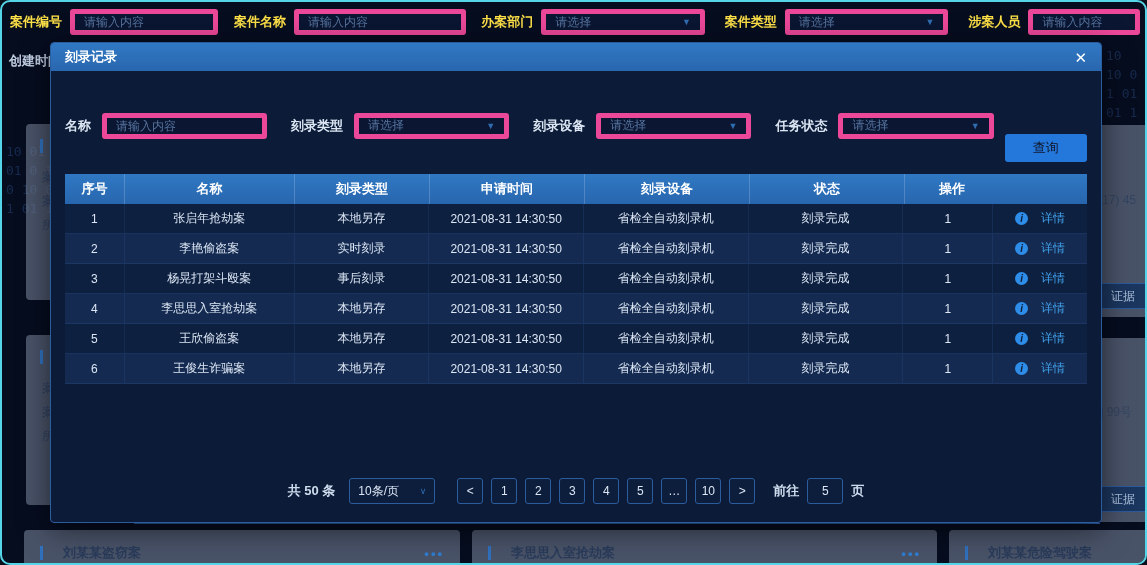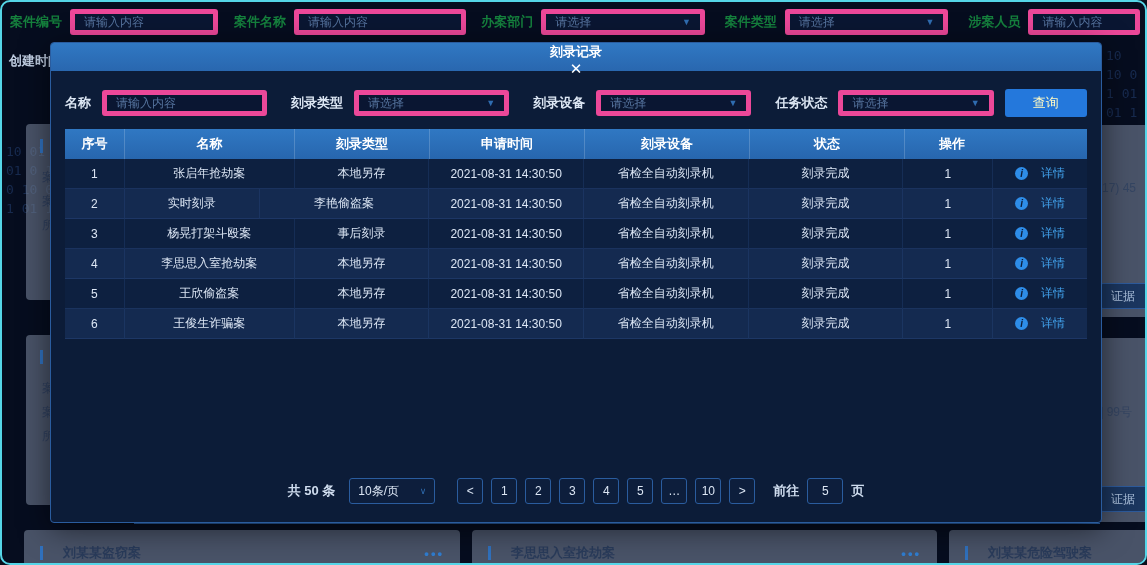--- a/index.html
+++ b/index.html
@@ -3,21 +3,21 @@
 <meta charset="utf-8">
 <style>
   html,body{margin:0;padding:0;background:#0a0f1c;}
   .frame{position:relative;width:1147px;height:565px;box-sizing:border-box;
     background:#060d1f;border:2px solid #55d6e8;border-radius:10px;overflow:hidden;
     font-family:"Liberation Sans","DejaVu Sans",sans-serif;}
   
   .topbar{position:absolute;top:0;left:0;right:0;height:40px;display:flex;align-items:center;
     padding:0 8px;gap:20px;z-index:1;}
   .field{display:flex;align-items:center;gap:8px;min-width:0;}
-  .flabel{color:#15803d;font-size:13px;font-weight:bold;white-space:nowrap;}
+  .flabel{color:#fde047;font-size:13px;font-weight:bold;white-space:nowrap;}
   .ctl{height:26px;box-sizing:border-box;background:#0a1632;border:5px solid #ec4899;border-radius:3px;
     display:flex;align-items:center;padding:0 9px;color:#56749f;font-size:12px;}
   input.ctl{outline:none;}
   input.ctl::placeholder{color:#56749f;}
   .sel{justify-content:space-between;}
   .sel .selval{color:#56749f;font-size:12px;}
   .caret{color:#2f6cb0;font-size:9px;margin-left:10px;}
   
   .created{position:absolute;left:7px;top:50px;color:#c0cee2;font-size:13px;font-weight:bold;z-index:1;}
   .matrix{position:absolute;color:rgba(70,120,200,0.28);font-family:"DejaVu Sans Mono",monospace;
@@ -36,30 +36,30 @@
   .bcard{position:absolute;top:528px;height:46px;background:rgba(130,142,164,0.55);
     border-radius:4px;z-index:3;display:flex;align-items:center;justify-content:space-between;
     padding:0 16px;box-sizing:border-box;}
   .bctitle{display:flex;align-items:center;gap:8px;}
   .bcmenu{color:rgba(46,127,214,0.95);font-size:13px;letter-spacing:2px;font-weight:bold;}
   
   .modal{position:absolute;left:48px;top:40px;width:1052px;height:481px;box-sizing:border-box;
     background:#0c1c38;border:1px solid #2a5c9e;border-radius:4px;z-index:10;
     box-shadow:0 6px 30px rgba(0,0,0,0.55);}
   .mhead{height:28px;background:linear-gradient(#3078c3,#2967af);border-radius:3px 3px 0 0;
-    display:flex;align-items:center;justify-content:space-between;padding:0 14px;flex-direction:column;}
+    display:flex;align-items:center;justify-content:space-between;padding:0 14px;}
   .mtitle{color:#ffffff;font-size:13px;font-weight:bold;}
   .mclose{color:#ffffff;font-size:15px;font-weight:bold;cursor:pointer;line-height:1;}
   .filters{display:flex;align-items:center;gap:11px;padding:18px 14px 12px 14px;}
   .filters .flabel{color:#dce6f3;margin-left:13px;}
   .filters .flabel:first-child{margin-left:0;}
   .fin{width:165px;}
   .fsel{width:160px;}
   .qbtn{margin-left:auto;width:85px;height:28px;background:#2478dc;border:none;border-radius:3px;
-    color:#fef9c3;font-size:13px;cursor:pointer;font-family:inherit;}
+    color:#0f172a;font-size:13px;cursor:pointer;font-family:inherit;margin-top:45px;}
   
   .table{margin:0 14px;}
   .thead{display:flex;height:30px;background:linear-gradient(#3078c3,#2766ae);}
   .th{display:flex;align-items:center;justify-content:center;color:#ffffff;font-weight:bold;
     font-size:13px;box-sizing:border-box;border-right:1px solid rgba(255,255,255,0.18);}
   .th:last-child{border-right:none;}
   .trow{display:flex;height:30px;}
   .trow:nth-child(odd){background:#0d2040;}
   .trow:nth-child(even){background:#142a50;}
   .td{display:flex;align-items:center;justify-content:center;color:#dce6f4;font-size:12px;
@@ -147,21 +147,21 @@
       <span class="pbar"></span>
       <span class="ptxt">周</span>
     </div>
     <div class="pline">案件</div>
     <div class="pline">案件</div>
     <div class="pline">所属</div>
     <div class="pline ind">总</div>
   </div>
 
   <div class="bgpanel" style="left:950px;top:123px;width:230px;height:192px;">
-    <div class="rfrag" style="left:150px;top:56px;">17) 45</div>
+    <div class="rfrag" style="left:150px;top:68px;">17) 45</div>
     <div class="rbtn" style="left:148px;top:158px;">
       <span>证据</span>
     </div>
   </div>
 
   <div class="bgpanel" style="left:950px;top:336px;width:230px;height:184px;">
     <div class="rfrag" style="left:148px;top:66px;">] 99号</div>
     <div class="rbtn" style="left:148px;top:148px;">
       <span>证据</span>
     </div>
@@ -236,22 +236,22 @@
             <div class="td c4">省检全自动刻录机</div>
             <div class="td c5">刻录完成</div>
             <div class="td c6">1</div>
             <div class="td c7">
               <span class="info-ic">i</span>
               <span class="detail-link">详情</span>
             </div>
           </div>
           <div class="trow">
             <div class="td c0">2</div>
+            <div class="td c1">李艳偷盗案</div>
             <div class="td c2">实时刻录</div>
-            <div class="td c1">李艳偷盗案</div>
             <div class="td c3">2021-08-31 14:30:50</div>
             <div class="td c4">省检全自动刻录机</div>
             <div class="td c5">刻录完成</div>
             <div class="td c6">1</div>
             <div class="td c7">
               <span class="info-ic">i</span>
               <span class="detail-link">详情</span>
             </div>
           </div>
           <div class="trow">

